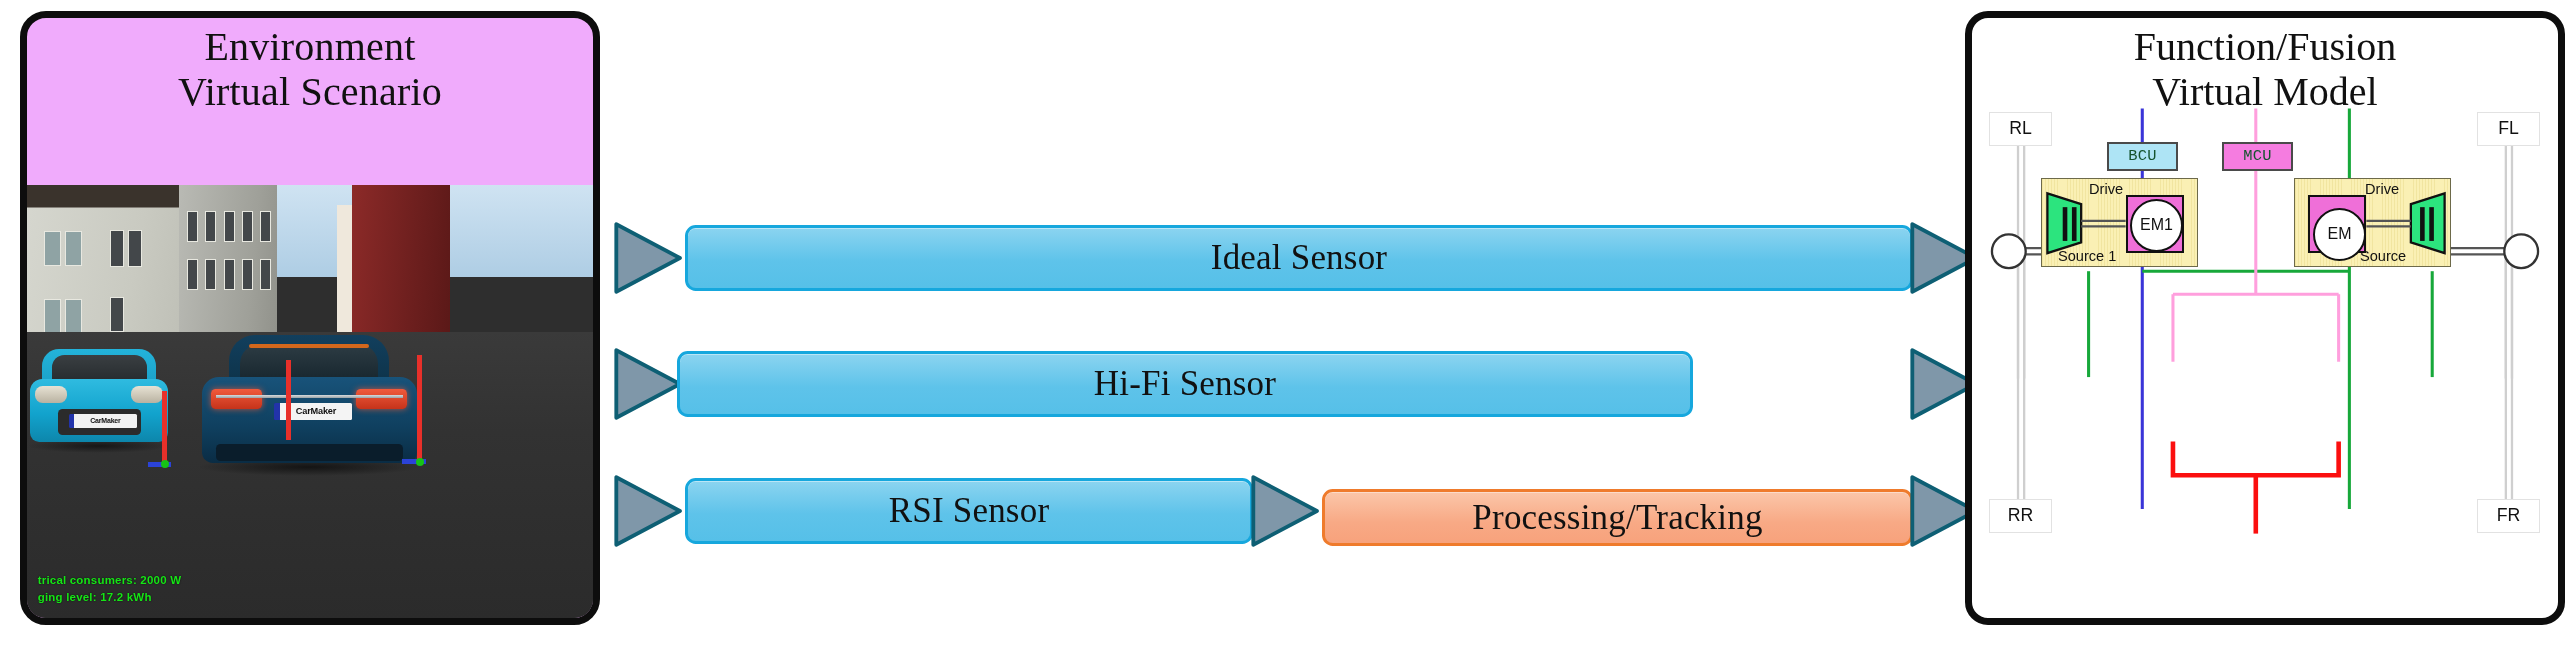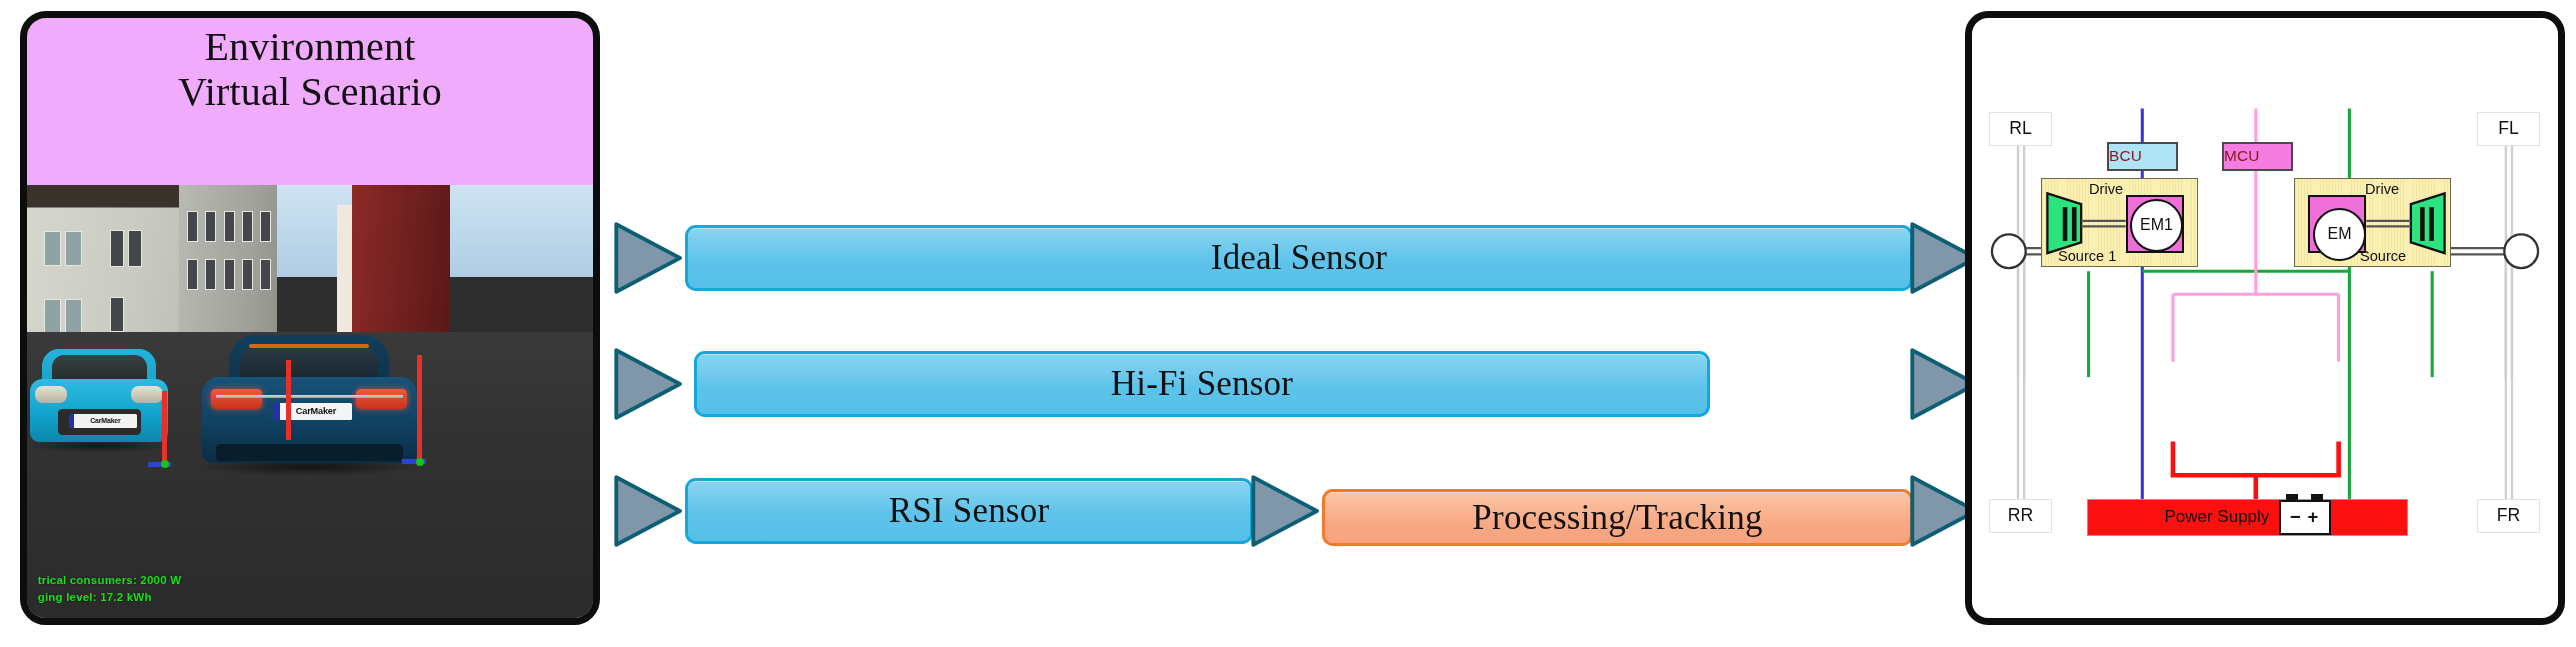--- a/index.html
+++ b/index.html
@@ -264,24 +264,24 @@
     box-sizing: border-box;
     font-family: "Liberation Sans", sans-serif;
     font-size: 17.7px;
     color: #111;
     display: flex; align-items: center; justify-content: center;
   }
   .ecu {
     position:absolute;
     box-sizing:border-box;
     border:2.3px solid #4a4a4a;
-    font-family:Liberation Sans, sans-serif;
+    font-family:Liberation Mono, monospace;
     font-size:15.4px;
-    color:#7f1d1d;
-    display:flex; align-items:center; 
+    color:#14532d;
+    display:flex; align-items:center; justify-content:center;
     letter-spacing:0.2px;
   }
   .ecu.bcu { background:#aee4f5; }
   .ecu.mcu { background:#f57ce0; }
   .ecu.tcu { background:#2ce47e;margin-top:36px; }
   .pt-bar {
     position:absolute;
     background:#ececec;
     border:2.3px solid #4a4a4a;
     box-sizing:border-box;
@@ -438,21 +438,21 @@
 <div class="pipe-box blue" style="left:685px; top:225px; width:1228px; height:66px;">
   <span>Ideal Sensor</span>
 </div>
 <svg class="arrow-svg" style="position:absolute; left:1910px; top:221px;" width="69" height="74" viewBox="0 0 90 96">
   <polygon points="3,4 3,92 86,48" fill="#7f97a9" stroke="#0e5f74" stroke-width="5" stroke-linejoin="round"></polygon>
 </svg>
 
 <svg class="arrow-svg" style="position:absolute; left:614px; top:347px;" width="69" height="74" viewBox="0 0 90 96">
   <polygon points="3,4 3,92 86,48" fill="#7f97a9" stroke="#0e5f74" stroke-width="5" stroke-linejoin="round"></polygon>
 </svg>
-<div class="pipe-box blue" style="left:694px; top:351px; width:1016px; height:66px;">
+<div class="pipe-box blue" style="left:677px; top:351px; width:1016px; height:66px;">
   <span>Hi-Fi Sensor</span>
 </div>
 <svg class="arrow-svg" style="position:absolute; left:1910px; top:347px;" width="69" height="74" viewBox="0 0 90 96">
   <polygon points="3,4 3,92 86,48" fill="#7f97a9" stroke="#0e5f74" stroke-width="5" stroke-linejoin="round"></polygon>
 </svg>
 
 <svg class="arrow-svg" style="position:absolute; left:614px; top:474px;" width="69" height="74" viewBox="0 0 90 96">
   <polygon points="3,4 3,92 86,48" fill="#7f97a9" stroke="#0e5f74" stroke-width="5" stroke-linejoin="round"></polygon>
 </svg>
 <div class="pipe-box blue" style="left:685px; top:478px; width:568px; height:66px;">
@@ -463,20 +463,22 @@
 </svg>
 <div class="pipe-box orange" style="left:1322px; top:478px; width:591px; height:57px;margin-top:11px;">
   <span>Processing/Tracking</span>
 </div>
 <svg class="arrow-svg" style="position:absolute; left:1910px; top:474px;" width="69" height="74" viewBox="0 0 90 96">
   <polygon points="3,4 3,92 86,48" fill="#7f97a9" stroke="#0e5f74" stroke-width="5" stroke-linejoin="round"></polygon>
 </svg>
 
 <div id="fn-panel">
 
+  <div id="fn-title">Function/Fusion
+Virtual Model</div>
 
   <svg id="schematic" viewBox="0 0 764 782" preserveAspectRatio="none">
 
     <g stroke="#cfcfcf" stroke-width="3" fill="none">
       <path d="M60 162 L60 470"></path>
         <path d="M68 162 L68 470"></path>
       <path d="M696 162 L696 470"></path>
         <path d="M704 162 L704 470"></path>
       <path d="M60 300 L60 640"></path>
         <path d="M68 300 L68 640"></path>
@@ -554,20 +556,14 @@
     <polygon points="196,20 152,34 152,84 196,98" fill="#2ce47e" stroke="#111" stroke-width="3"></polygon>
     <rect x="164" y="38" width="6" height="44" fill="#111"></rect>
     <rect x="176" y="38" width="6" height="44" fill="#111"></rect>
     <path d="M94 56 L152 56 M94 63 L152 63" stroke="#555" stroke-width="3"></path>
   </svg>
   <div class="em-box" style="left:336px; top:177px; width:58px; height:58px;"></div>
   <div class="em-circle" style="left:341px; top:190px; width:49px; height:49px;">
     <span>EM</span>
   </div>
 
-  <div class="power-box" style="left:115px; top:481px; width:321px; height:37px;">
-    <span>Power Supply</span>
-    <span class="batt">
-      <span>− +</span>
-    </span>
-  </div>
 </div>
 
 
 </body></html>

